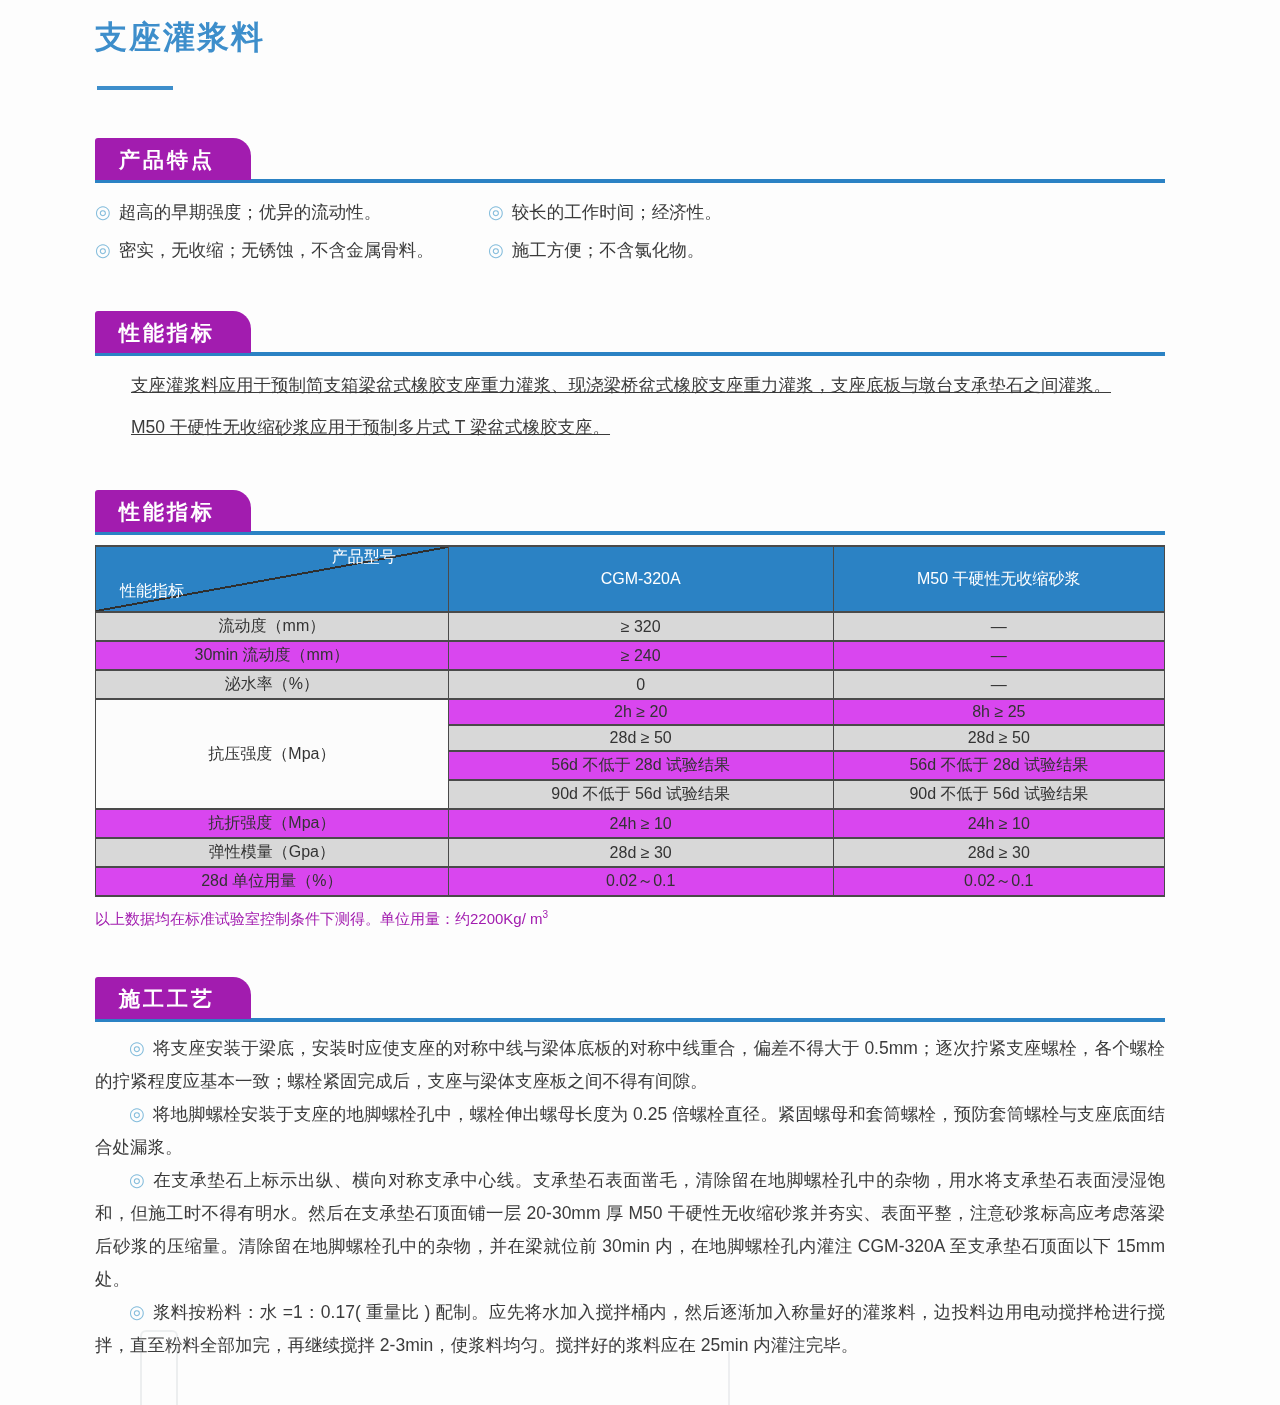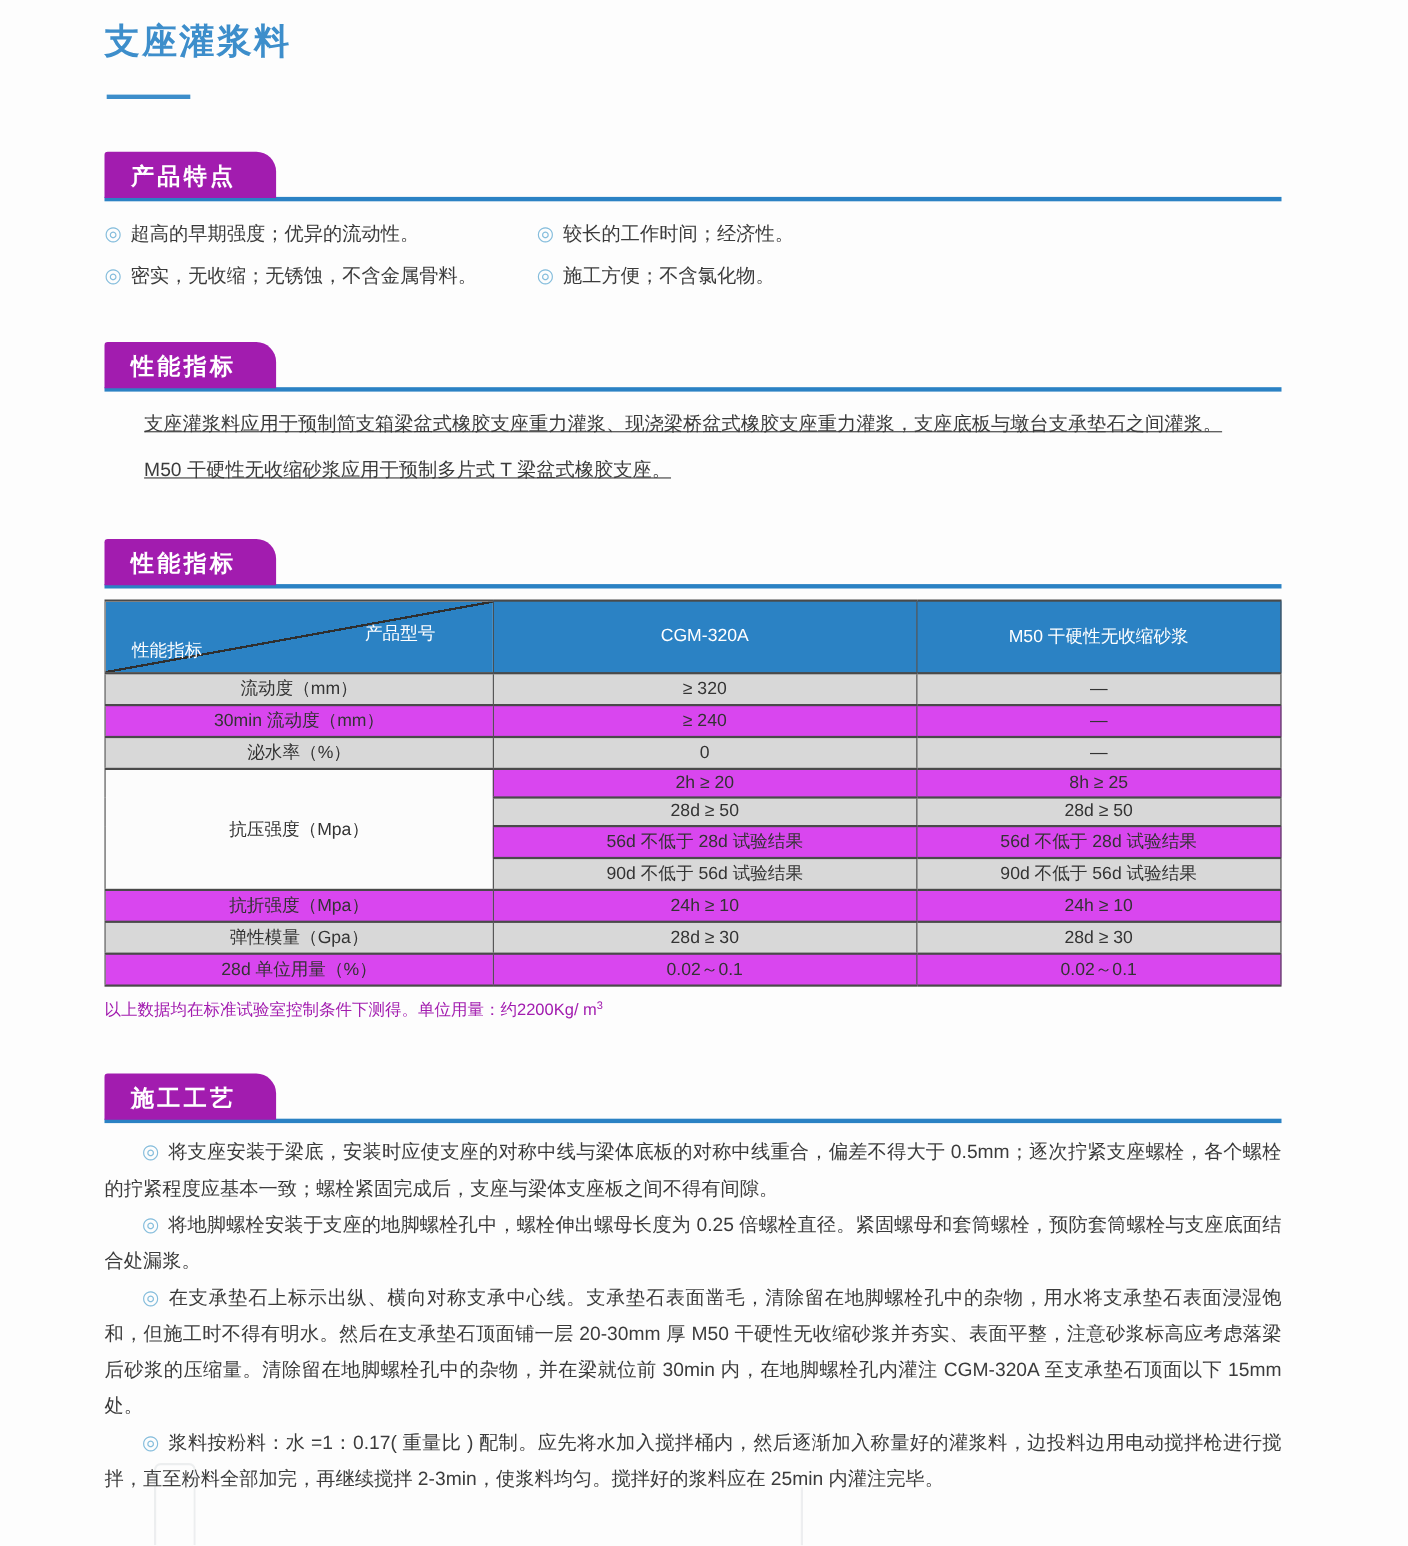--- a/index.html
+++ b/index.html
@@ -56,21 +56,21 @@
     text-align:center; vertical-align:middle; padding:3px 4px; height:21px;
   }
   table.perf thead th { background:#2b82c4; color:#fff; font-weight:normal; height:66px; }
   .corner { position:relative; padding:0; }
   .corner .diag {
     position:absolute; inset:0;
     background:linear-gradient(to bottom right,
       transparent calc(50% - 1px), #2f2f2f calc(50% - 1px),
       #2f2f2f calc(50% + 1px), transparent calc(50% + 1px));
   }
-  .corner .c-top { position:absolute; top:19px; right:52px; font-size:16px; }
+  .corner .c-top { position:absolute; top:0; right:52px; font-size:16px; }
   .corner .c-bottom { position:absolute; bottom:9px; left:24px; font-size:16px; }
   tr.gray td { background:#d8d8d8; }
   tr.white td { background:#d946ef; }
   td.spanlabel { background:#fcfcfc !important; }
   .tbl-note { margin-top:12px; font-size:15px; color:#a21caf; }
   .tbl-note sup { font-size:10px; }
 
   
   .construction { margin-top:10px; font-size:17.5px; }
   .construction p {

